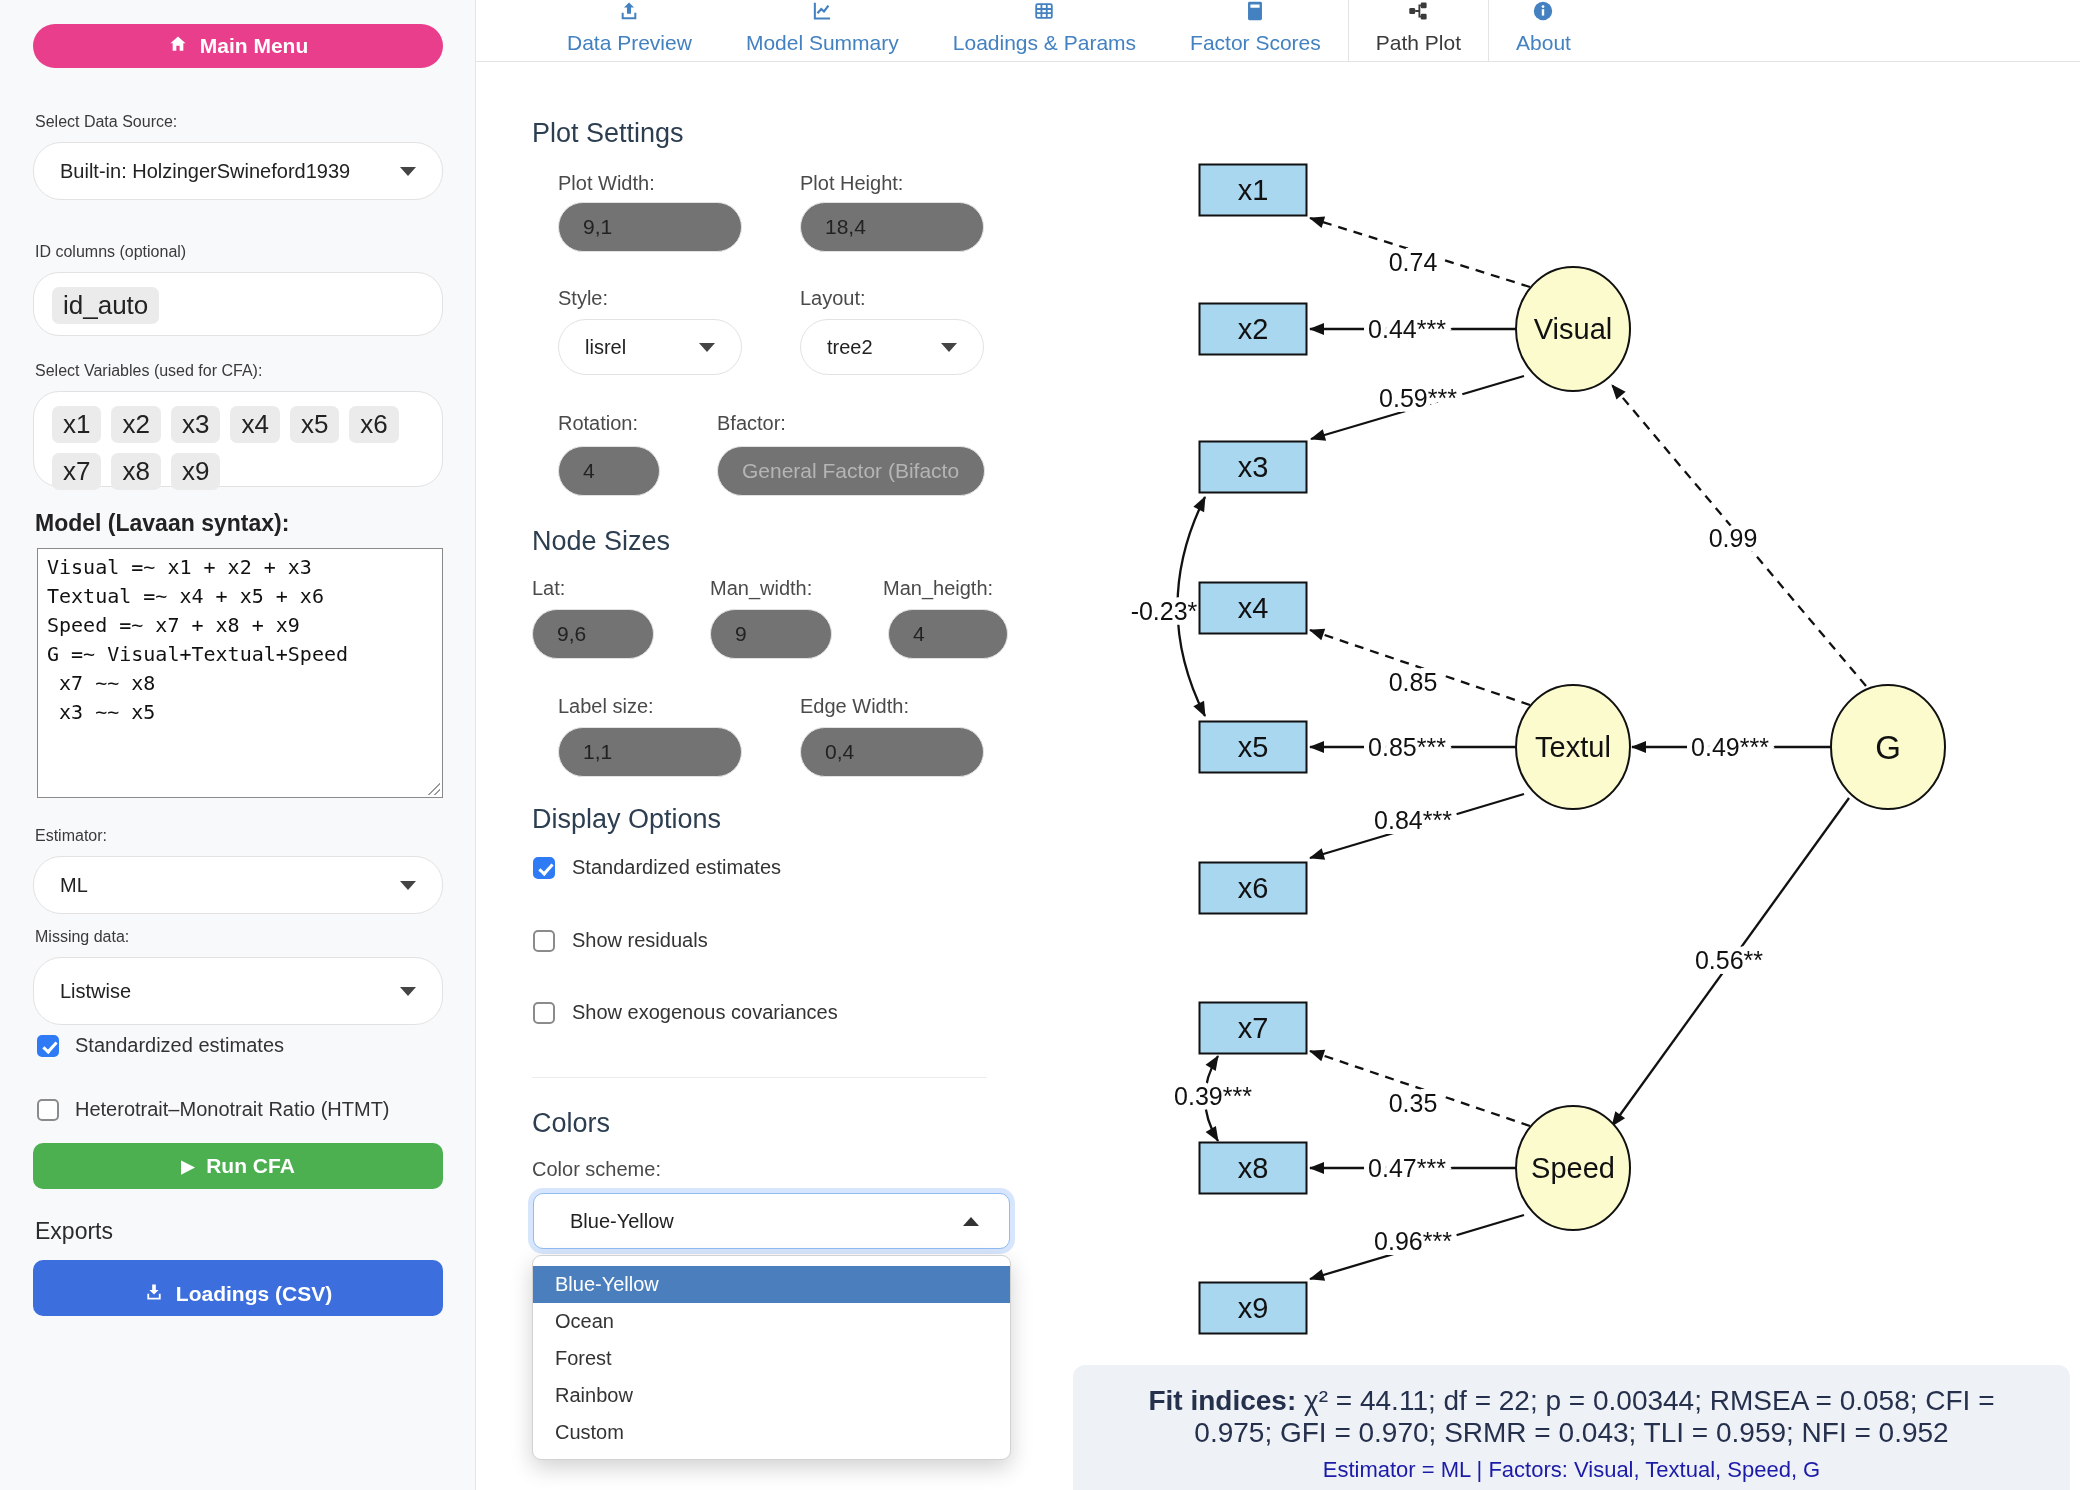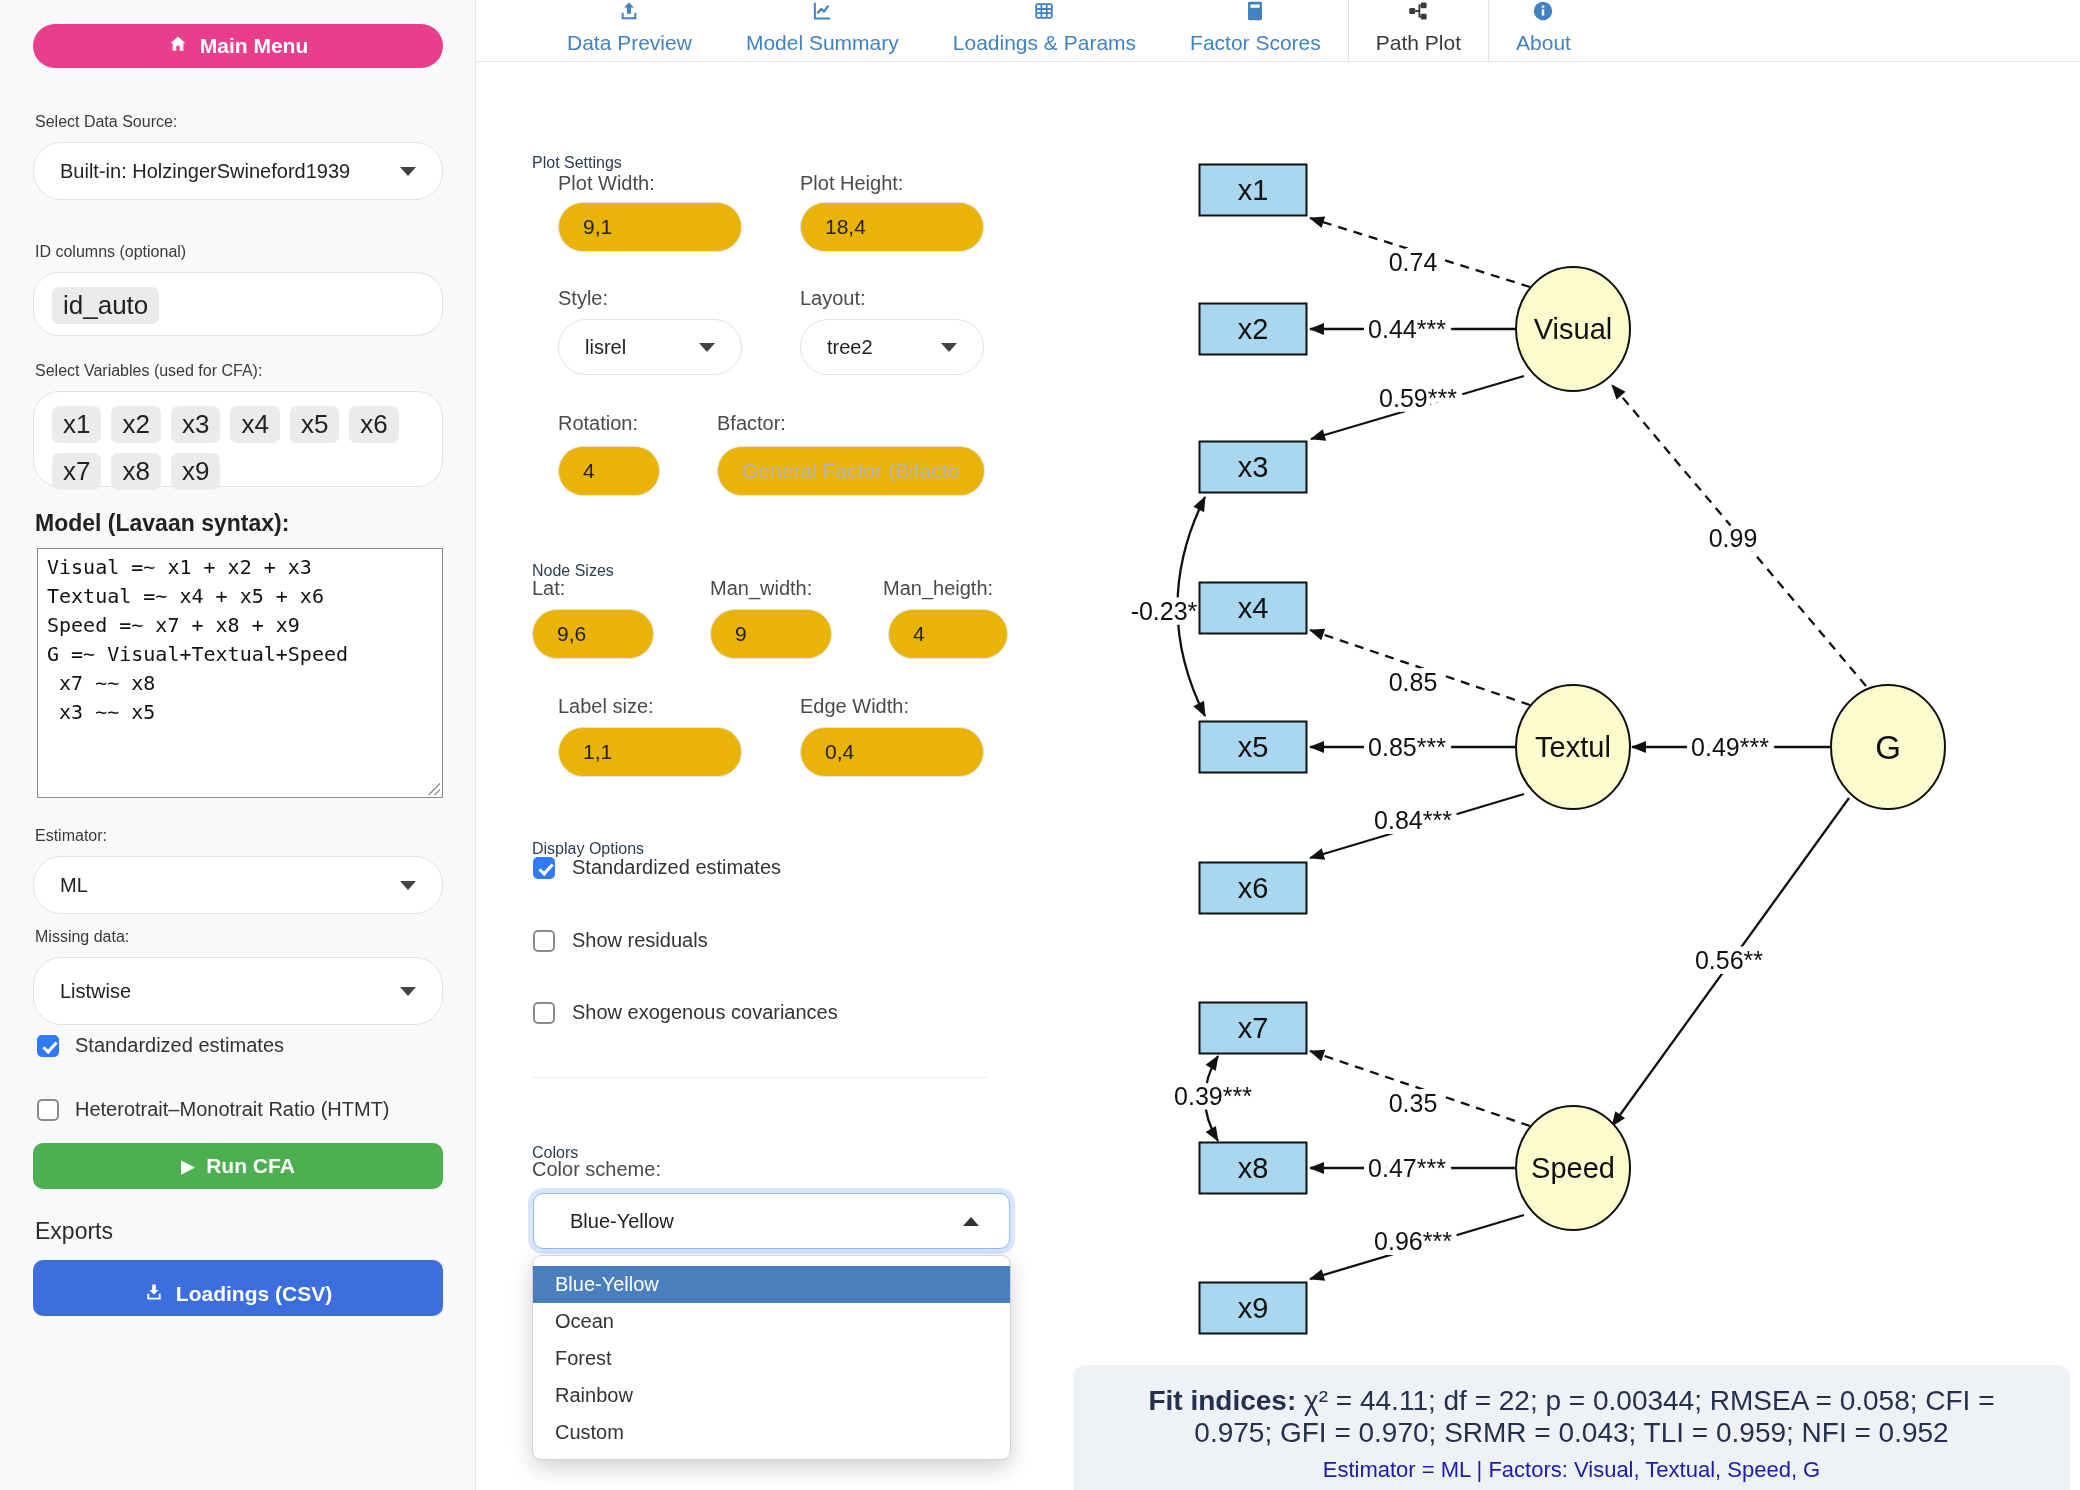--- a/index.html
+++ b/index.html
@@ -40,23 +40,23 @@
   .blue-btn{background:#3c6fdd;border-radius:10px;}
   .exports-h{font-size:23px;color:#2b2b2b;}
   
   .content{position:absolute;left:476px;top:0;width:1604px;height:1490px;background:#fff;}
   .tabbar{position:absolute;left:0;top:0;width:1604px;height:62px;border-bottom:1px solid #e3e3e3;
           display:flex;align-items:stretch;padding-left:64px;}
   .tab{display:flex;align-items:center;gap:9px;padding:0 27px;font-size:21px;color:#4381c0;cursor:pointer;flex-direction:column;}
   .tab .ticon{display:flex;align-items:center;}
   .tab.active{color:#3a3a3a;background:#fff;border-left:1px solid #e3e3e3;border-right:1px solid #e3e3e3;}
   
-  .s-head{font-size:16px;color:#2c3e50;margin-top:36px;}
+  .s-head{font-size:27px;color:#2c3e50;}
   .s-label{font-size:20px;color:#4a4a4a;}
-  .inp{background:#eab308;border:1px solid #e2e2e2;border-radius:25px;font-size:21px;color:#222;
+  .inp{background:#737373;border:1px solid #e2e2e2;border-radius:25px;font-size:21px;color:#222;
        padding:0 24px;outline:none;font-family:"Liberation Sans",sans-serif;}
   .inp::placeholder{color:#b5b5b5;}
   .sel2{border-radius:28px;}
   .divider{height:1px;background:#ececec;}
   
   .cs-sel{border-radius:10px;border:1px solid #8fbcf3;box-shadow:0 0 0 5px rgba(110,165,245,.28);}
   .dd-panel{background:#fff;border:1px solid #d2d2d2;border-radius:9px;
             box-shadow:0 8px 22px rgba(0,0,0,.18);padding:10px 0;overflow:hidden;}
   .dd-opt{height:37px;display:flex;align-items:center;padding-left:22px;font-size:20px;color:#333;cursor:pointer;}
   .dd-opt.hl{background:#4a7ebd;color:#fff;}

